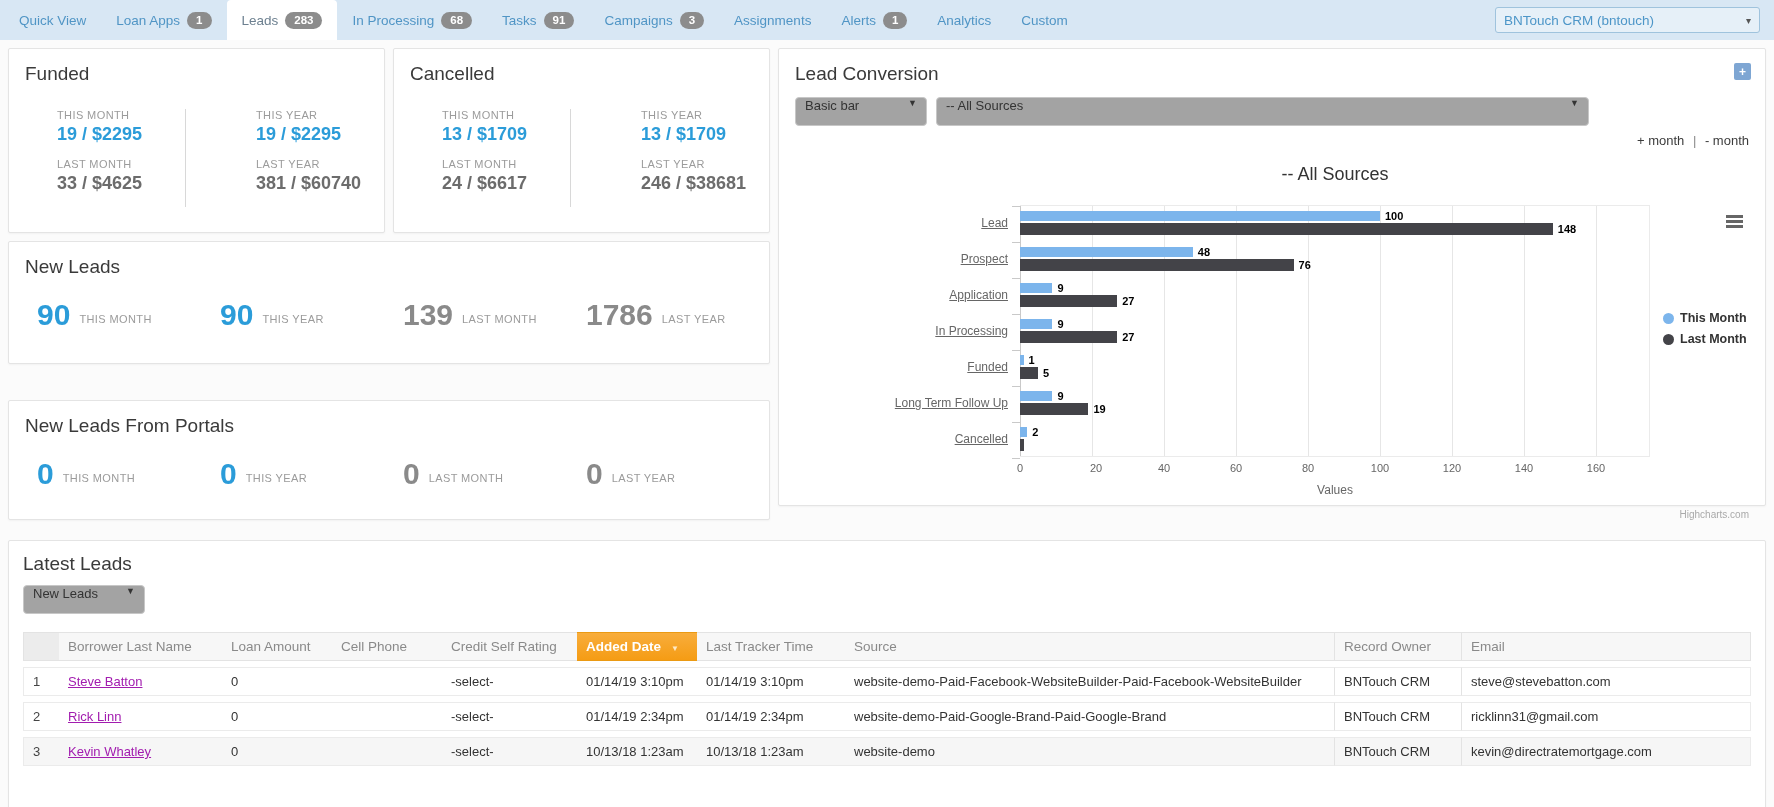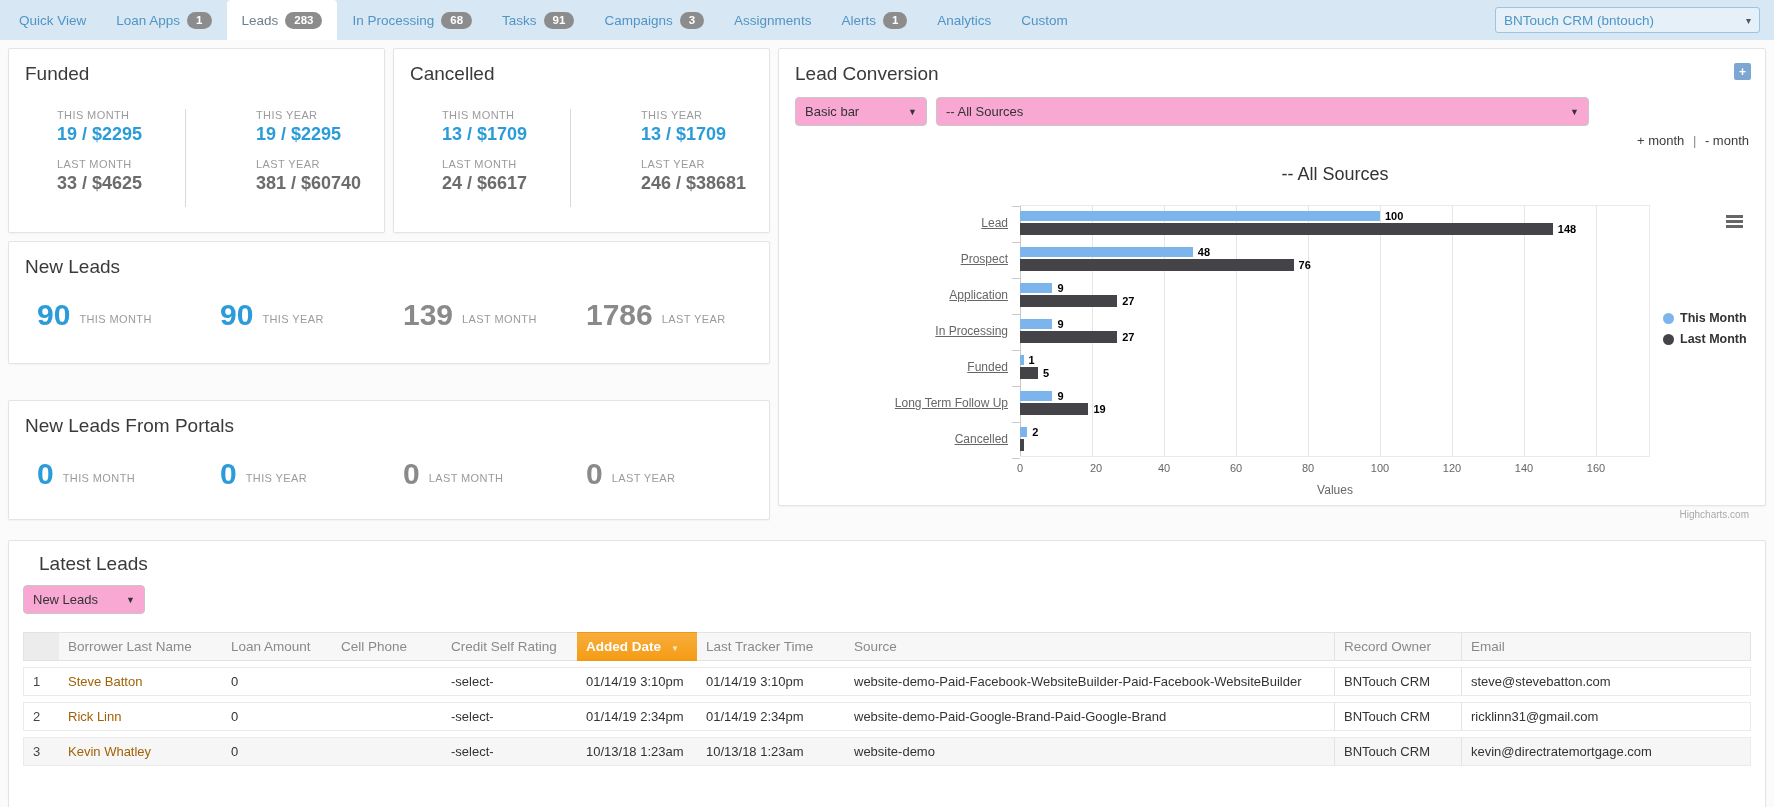--- a/index.html
+++ b/index.html
@@ -45,22 +45,22 @@
   .bignum.hl { color:#2b9cd9; }
   .biglabel { font-size:11px; color:#9b9b9b; letter-spacing:0.4px; padding-top:8px; }
 
   
   .leadconv { flex:1; height:458px; position:relative; padding:14px 16px; }
   .lc-title { font-size:19px; color:#3a3a3a; }
   .plus-sq { position:absolute; right:14px; top:14px; width:17px; height:17px;
     background:#7ea6d3; color:#fff; border-radius:2px; font-size:12px; font-weight:bold;
     display:flex; align-items:center; justify-content:center; cursor:pointer; }
   .lc-selects { display:flex; gap:9px; margin-top:12px; }
-  .fselect { height:29px; background:#f9a8d4; border:1px solid #c7c7c7; border-radius:4px;
-    display:flex; align-items:center; justify-content:space-between; padding:0 9px;
+  .fselect { height:29px; background:#a3a3a3; border:1px solid #c7c7c7; border-radius:4px;
+    display:flex; justify-content:space-between; padding:0 9px;
     font-size:13px; color:#333; cursor:pointer; }
   .fselect .caret { color:#333; font-size:9px; }
   .month-links { text-align:right; margin-top:7px; font-size:13px; color:#3c3c3c; }
   .month-links .mlink { cursor:pointer; }
   .month-links .msep { color:#888; margin:0 5px; }
 
   .chart-title { margin:16px 0 0 225px; width:630px; text-align:center;
     font-size:18px; color:#333333; }
   .hamburger-icon { position:absolute; right:22px; top:166px; width:17px; cursor:pointer; }
   .hamburger-icon div { height:3px; background:#666; margin-bottom:2px; }
@@ -86,40 +86,40 @@
   .ldot { width:11px; height:11px; border-radius:50%; flex:none; }
   .ltext { font-size:12.5px; font-weight:bold; color:#333; white-space:nowrap; }
   .chart-xaxis { position:relative; margin-left:225px; width:630px; height:16px; margin-top:5px; }
   .xtick { position:absolute; transform:translateX(-50%); font-size:11px; color:#666; }
   .chart-xlabel { margin-left:225px; width:630px; text-align:center; font-size:12px;
     color:#666; margin-top:5px; }
   .chart-credit { text-align:right; font-size:10px; color:#a9a9a9; margin-top:12px; }
 
   
   .latest { margin:12px 8px 0 8px; padding:12px 14px; height:270px; }
-  .latest .card-title { padding:0;margin-left:16px; }
+  .latest .card-title { padding:0; }
   .latest-select { margin-top:10px; width:122px; }
   table.leads { width:100%; margin-top:12px; border-collapse:separate; border-spacing:0 6px;
     font-size:13px; }
   table.leads th { background:#f7f7f7; color:#8a8a8a; font-weight:normal; text-align:left;
     padding:6px 9px; font-size:13.5px; border-top:1px solid #e3e3e3; border-bottom:1px solid #e3e3e3;
     cursor:pointer; white-space:nowrap; }
   table.leads th:first-child { background:#ececec; border-left:1px solid #e3e3e3; }
   table.leads th:last-child { border-right:1px solid #e3e3e3; }
   table.leads th.sorted { background:linear-gradient(#f8ad3c,#f59c14); color:#fff;
     font-weight:bold; border-color:#eb9a13; }
   table.leads th.sorted .arrow { font-size:8px; color:#ffe9c4; margin-left:10px; }
   table.leads th.sep, table.leads td.sep { border-left:1px solid #e3e3e3; }
   table.leads td { background:#fff; padding:6px 9px; color:#333;
     border-top:1px solid #ebebeb; border-bottom:1px solid #ebebeb; white-space:nowrap;
     overflow:hidden; text-overflow:ellipsis; }
   table.leads td:first-child { border-left:1px solid #ebebeb; color:#444; }
   table.leads td:last-child { border-right:1px solid #ebebeb; }
   table.leads tbody tr:nth-child(3) td { background:#f6f6f6; }
-  table.leads .link { color:#a16207; cursor:pointer; }
+  table.leads .link { color:#a21caf; cursor:pointer;text-decoration:underline; }
 </style>
 </head>
 <body>
 
 <div class="topnav">
   <div class="nav-items">
       <div class="nav-item">
         <span>Quick View</span>
       </div>
       <div class="nav-item">

